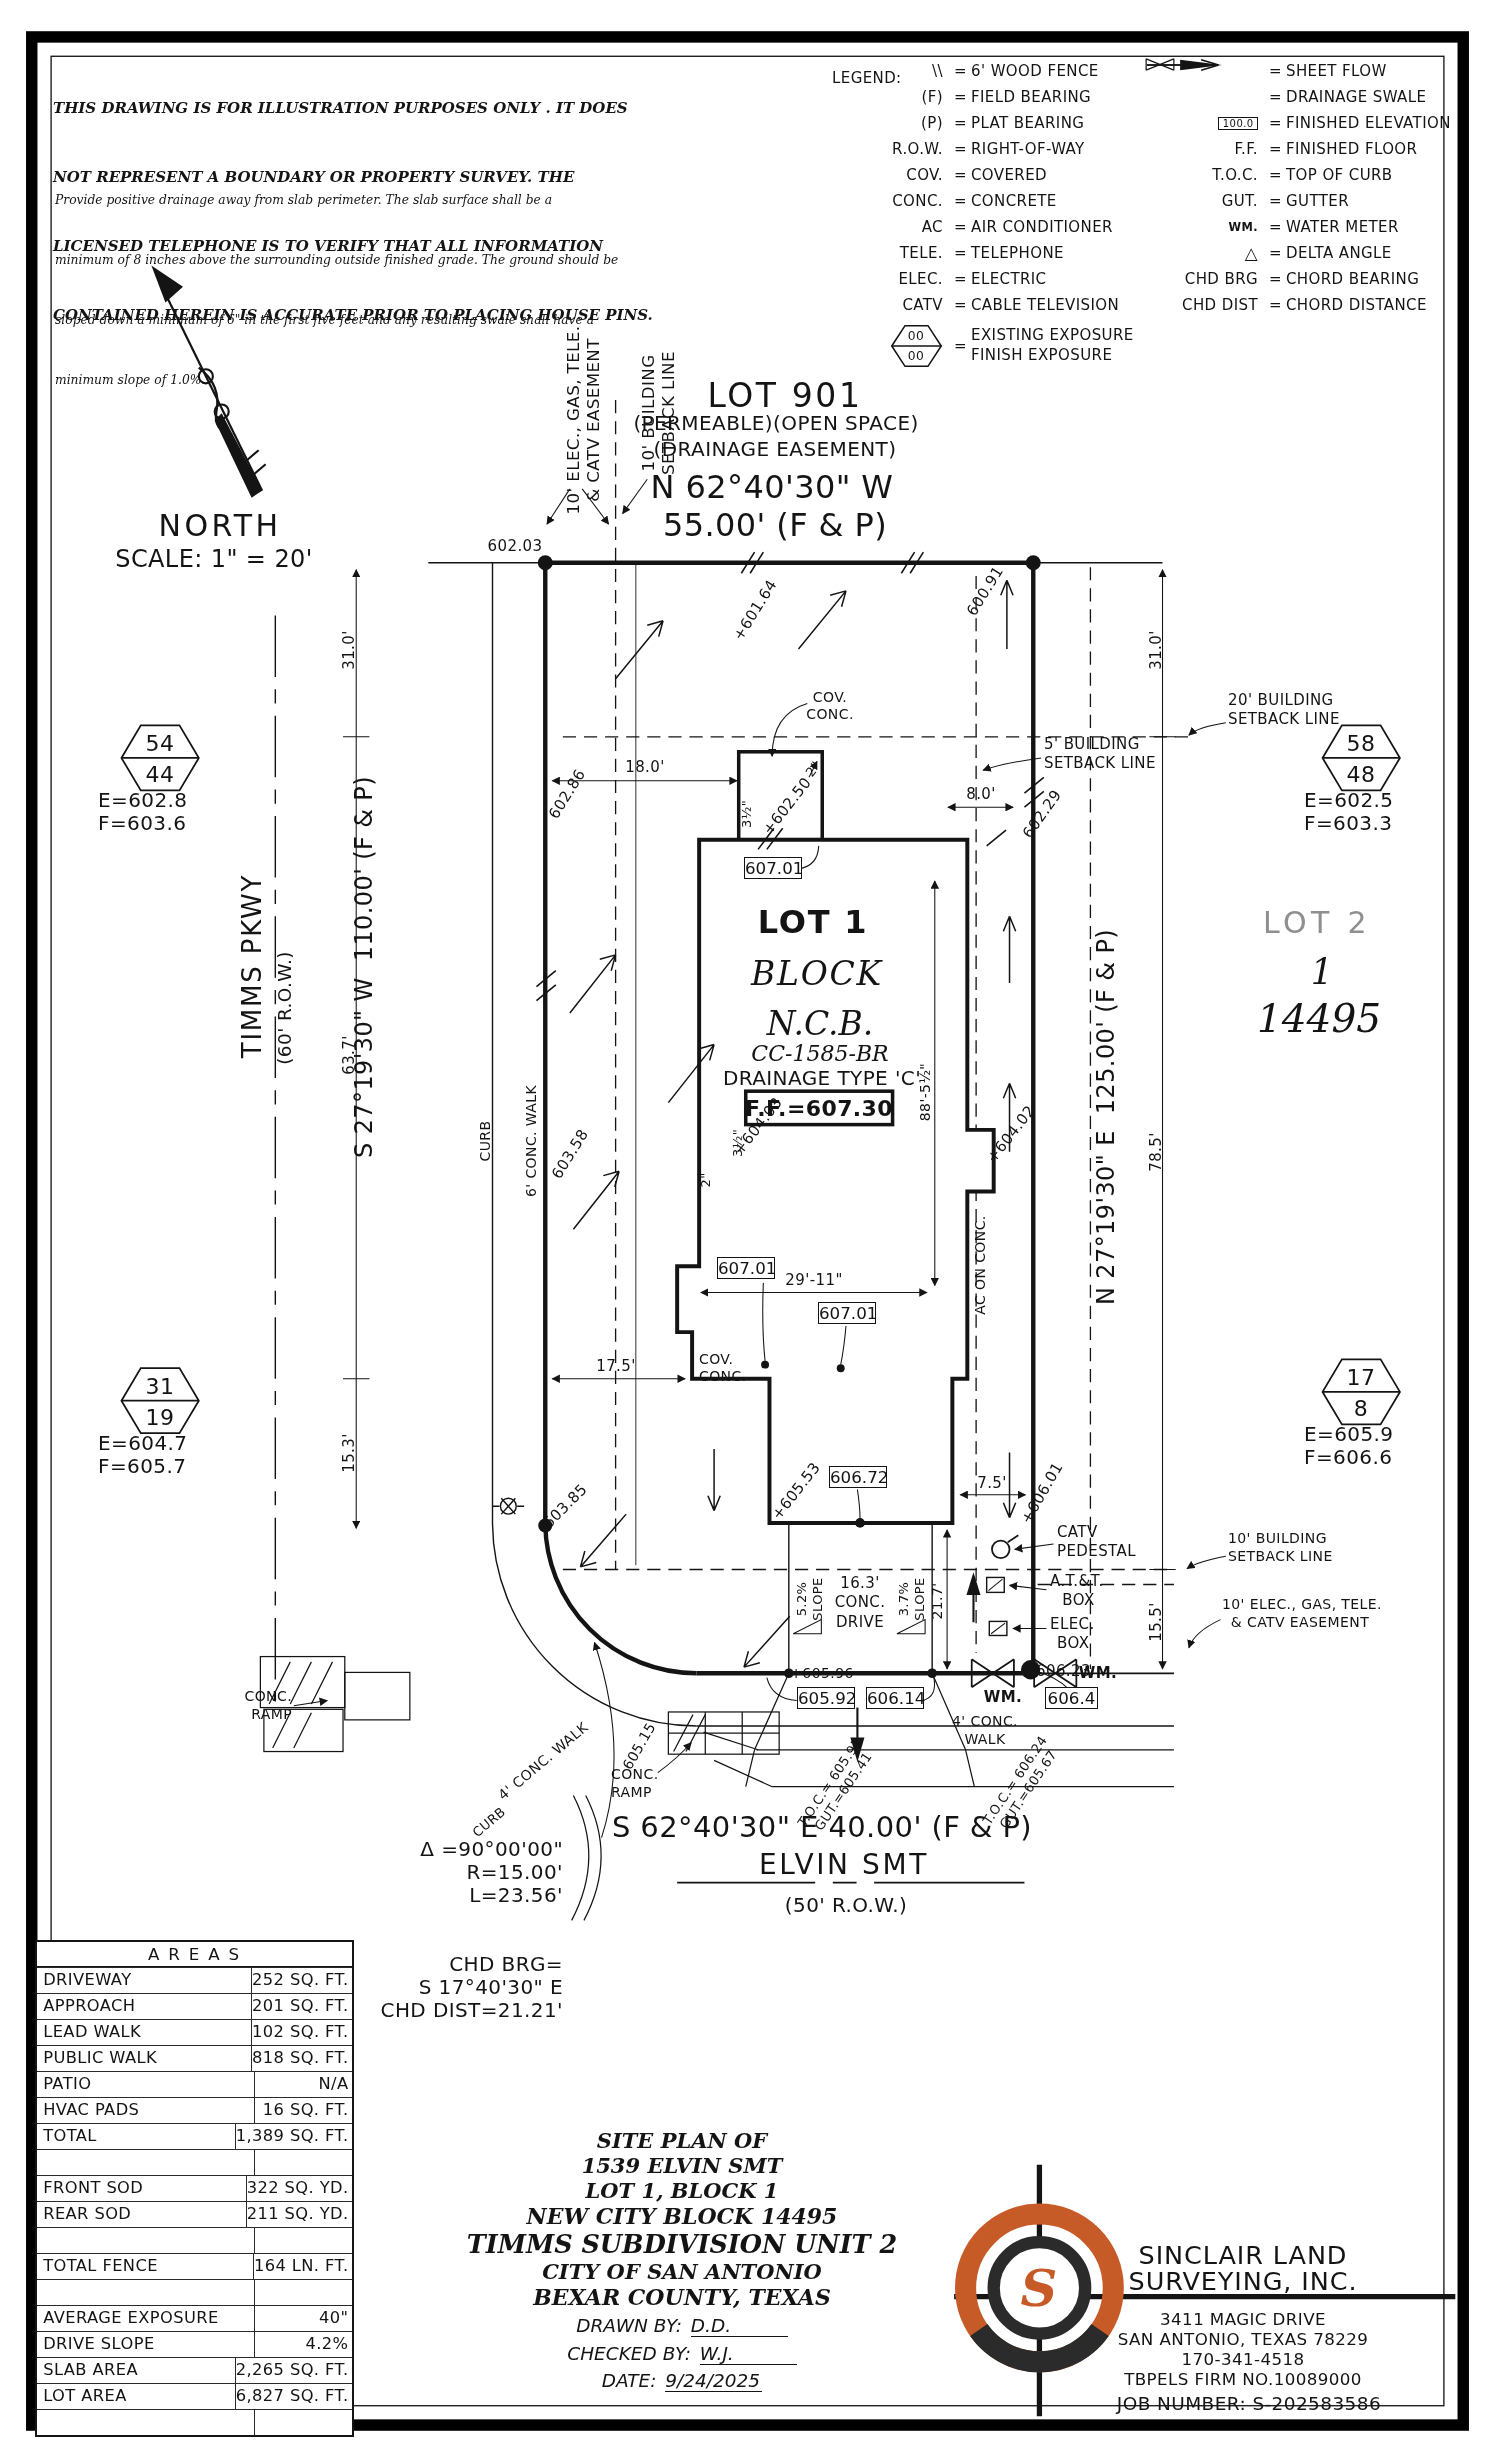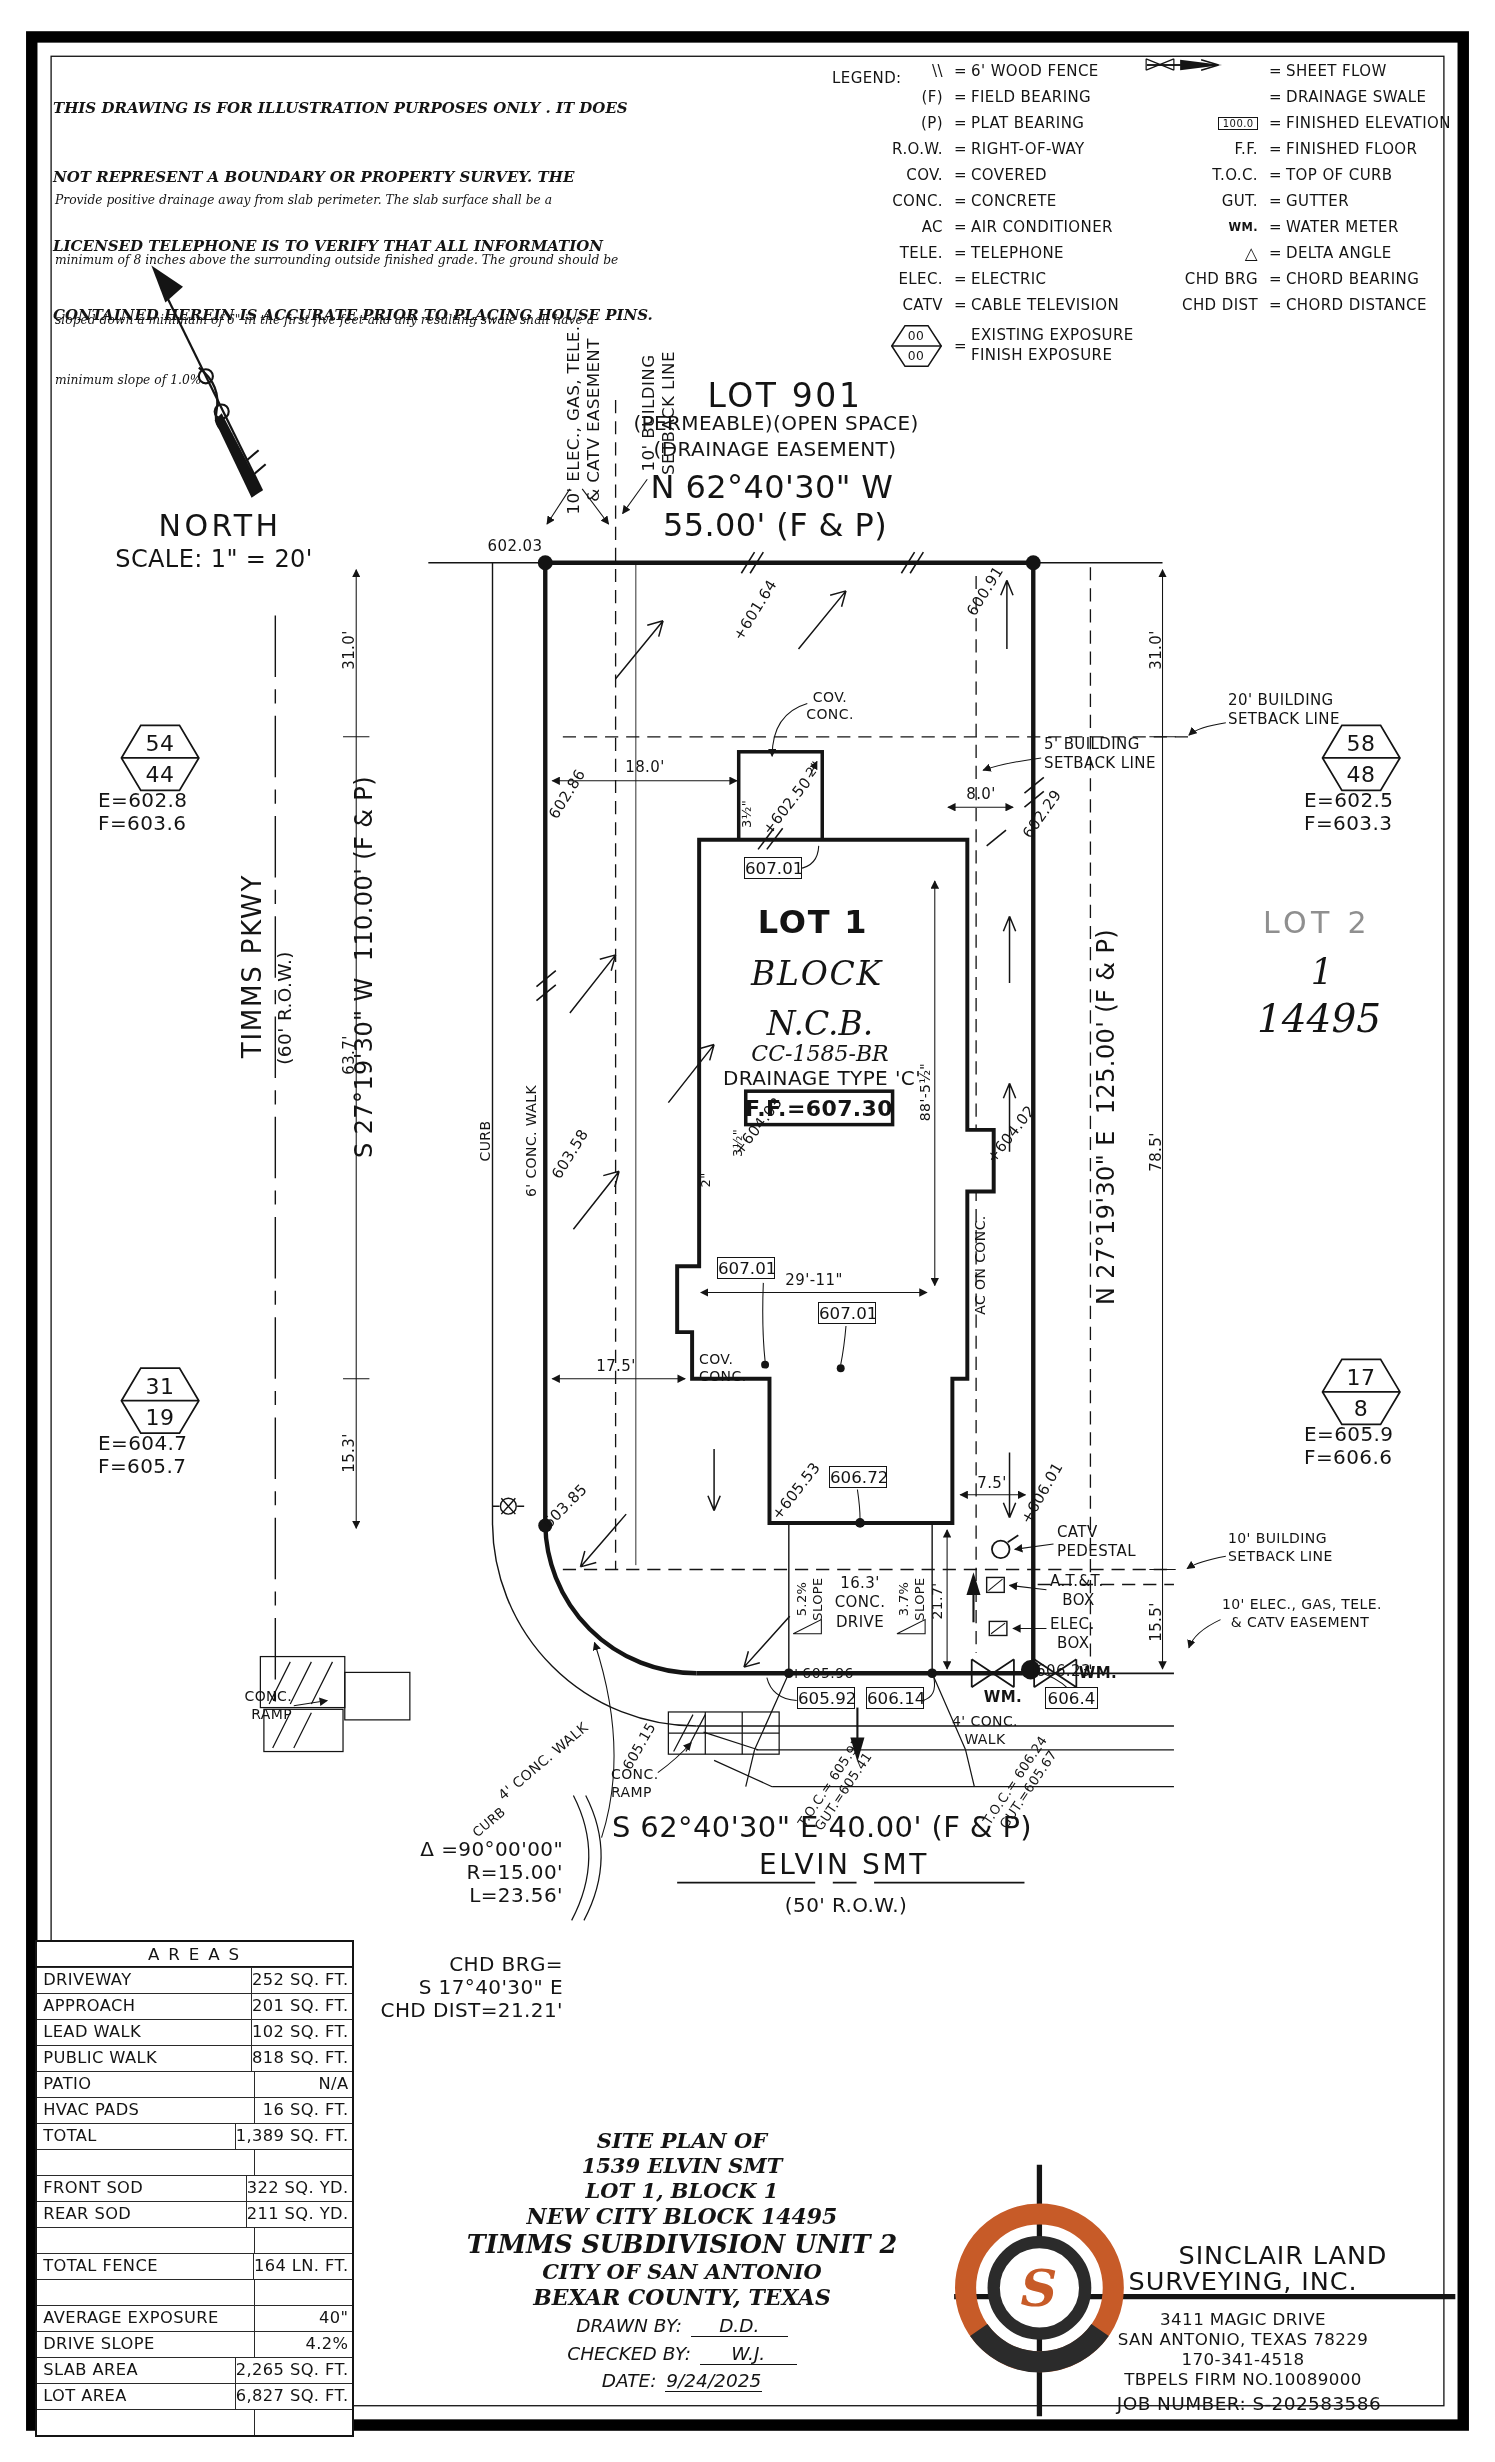--- a/index.html
+++ b/index.html
@@ -29,21 +29,21 @@
   #areas .hd{height:24px;line-height:24px;text-align:center;font-size:16.7px;border-bottom:1.8px solid #141414;letter-spacing:1.8px;}
   #areas .tr{display:flex;height:25px;line-height:24.6px;border-top:1.3px solid #2a2a2a;font-size:16.3px;}
   #areas .tr:first-of-type{border-top:none;}
   #areas .tl{width:211px;padding-left:6.2px;border-right:1.3px solid #2a2a2a;white-space:pre;}
   #areas .tv{flex:1;text-align:right;padding-right:3.5px;white-space:pre;}
   
   #tblock{position:absolute;left:682px;top:2128px;transform:translateX(-50%);width:440px;text-align:center;}
   #tblock div{font-weight:bold;}
   .tbrow{display:flex;justify-content:center;gap:8.8px;font-weight:normal !important;
          font-family:"DejaVu Sans",sans-serif;font-size:18.5px;margin-top:5.3px;}
-  .tbval{border-bottom:1.8px solid #141414;min-width:97px;text-align:center;}
+  .tbval{border-bottom:1.8px solid #141414;min-width:97px;text-align:left;}
   .orange{color:#c75b28;}
 </style>
 </head>
 <body>
 
 <div id="page">
 
 <svg width="1495" height="2462" viewBox="0 0 1700 2800">
   <defs>
     <marker id="mA" viewBox="0 0 10 10" refX="9" refY="5" markerWidth="8" markerHeight="8" orient="auto-start-reverse">
@@ -611,21 +611,21 @@
         <span>CHECKED BY:</span>
         <span class="tbval">W.J.</span>
       </div>
   <div class="tbrow">
         <span>DATE:</span>
         <span class="tbval">9/24/2025</span>
       </div>
 </div>
 
 <div class="c ser orange" style="left:1039px;top:2288px;font-size:51px;font-weight:bold;">S</div>
-<div class="c cad fs29" style="left:1283px;top:2255px;letter-spacing:0.9px;">SINCLAIR LAND</div>
+<div class="c cad fs29" style="left:1243px;top:2255px;letter-spacing:0.9px;">SINCLAIR LAND</div>
 <div class="c cad fs29" style="left:1243px;top:2281px;letter-spacing:0.9px;">SURVEYING, INC.</div>
 <div class="c cad fs19" style="left:1243px;top:2319px;">3411 MAGIC DRIVE</div>
 <div class="c cad fs19" style="left:1243px;top:2339px;">SAN ANTONIO, TEXAS 78229</div>
 <div class="c cad fs19" style="left:1243px;top:2359px;">170-341-4518</div>
 <div class="c cad fs19" style="left:1243px;top:2379px;">TBPELS FIRM NO.10089000</div>
 <div class="c cad fs21" style="left:1249px;top:2403px;">JOB NUMBER: S-202583586</div>
 
 </div>
 
 

